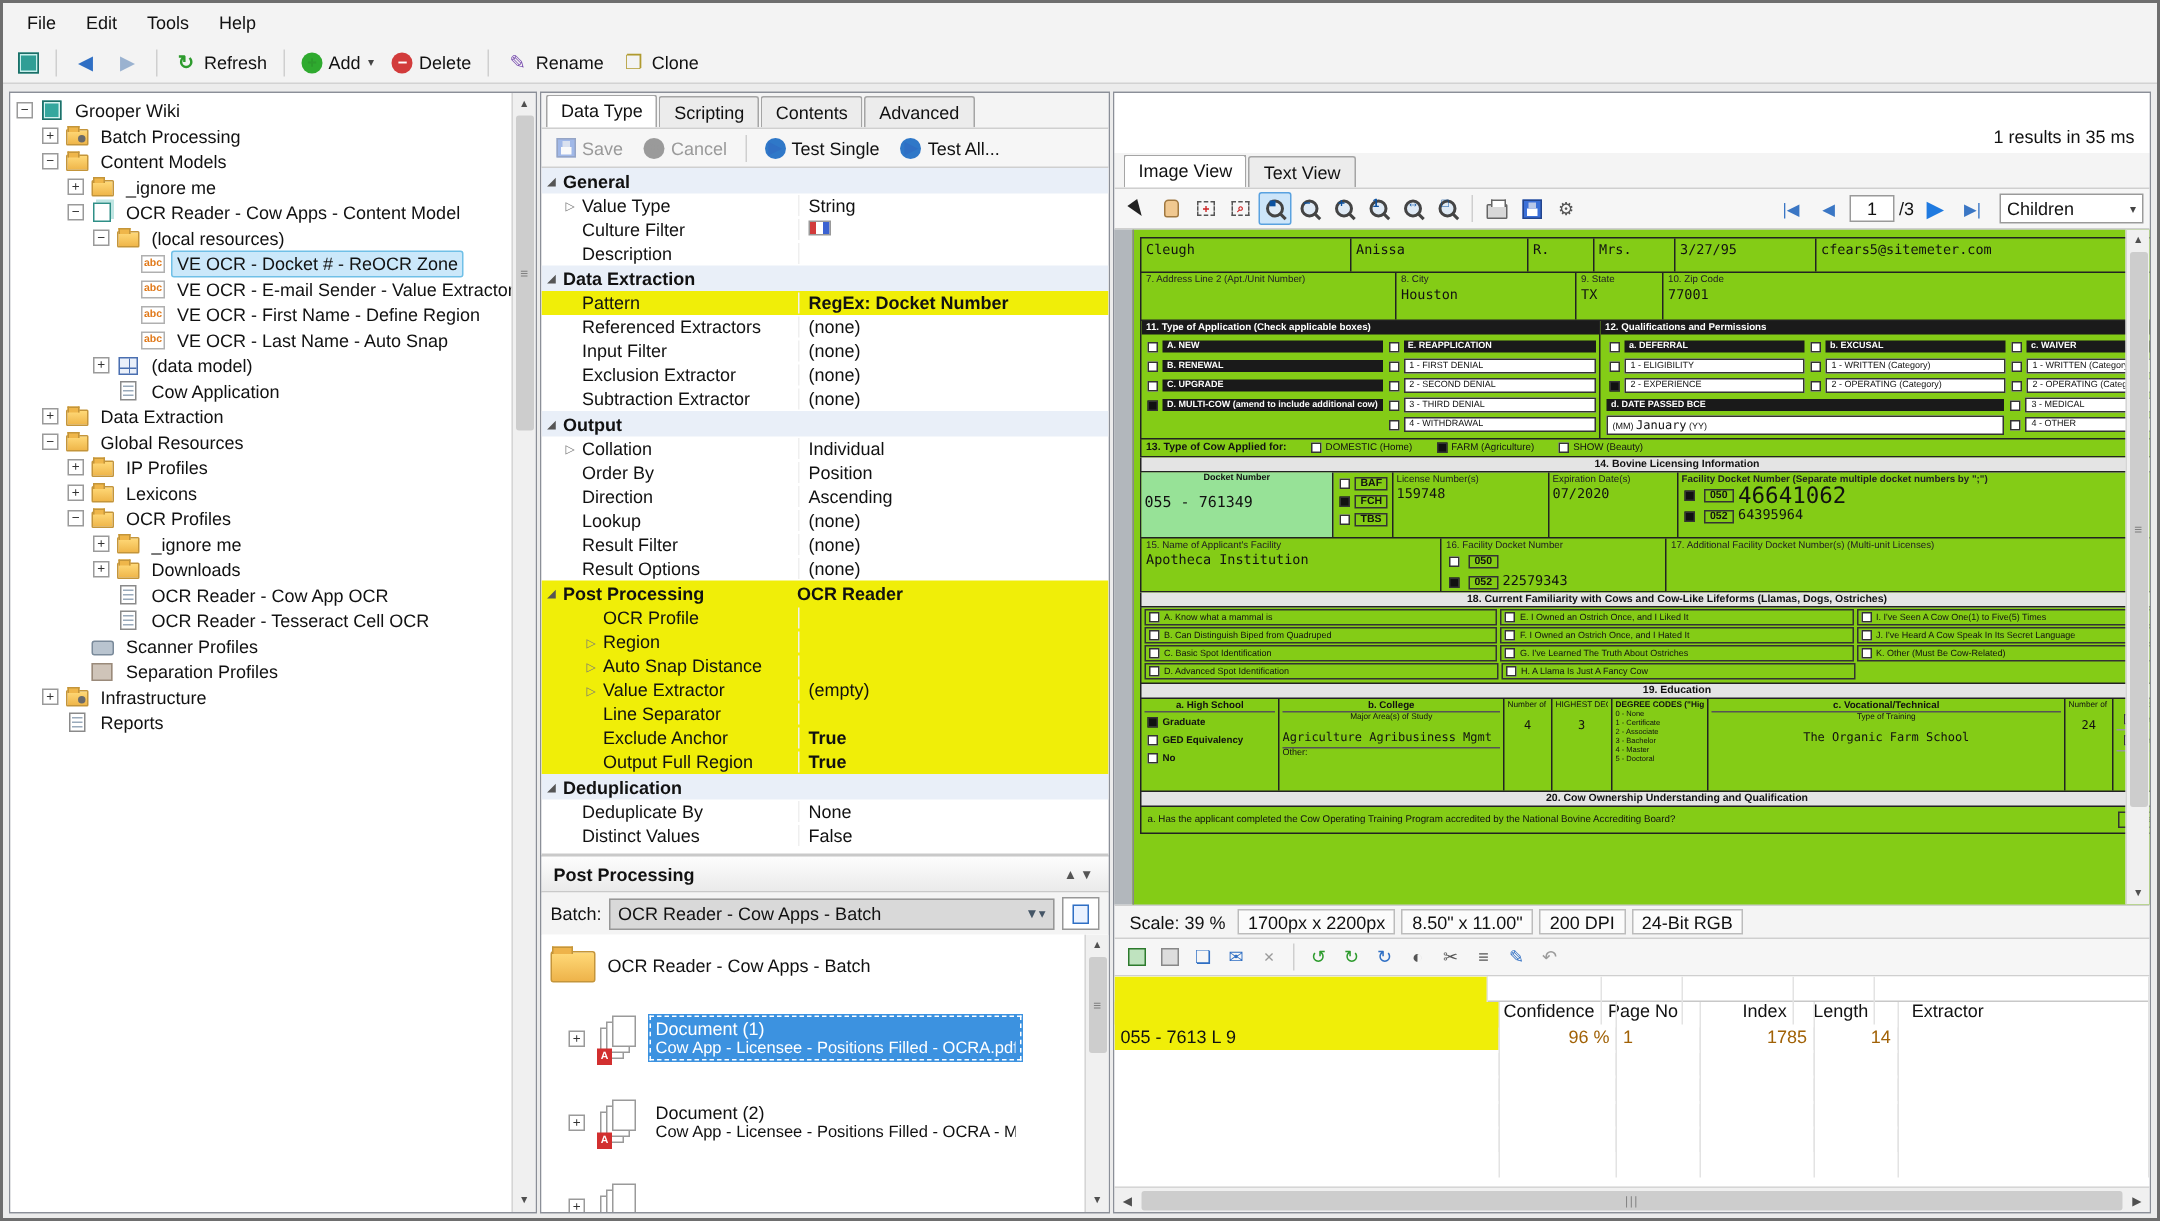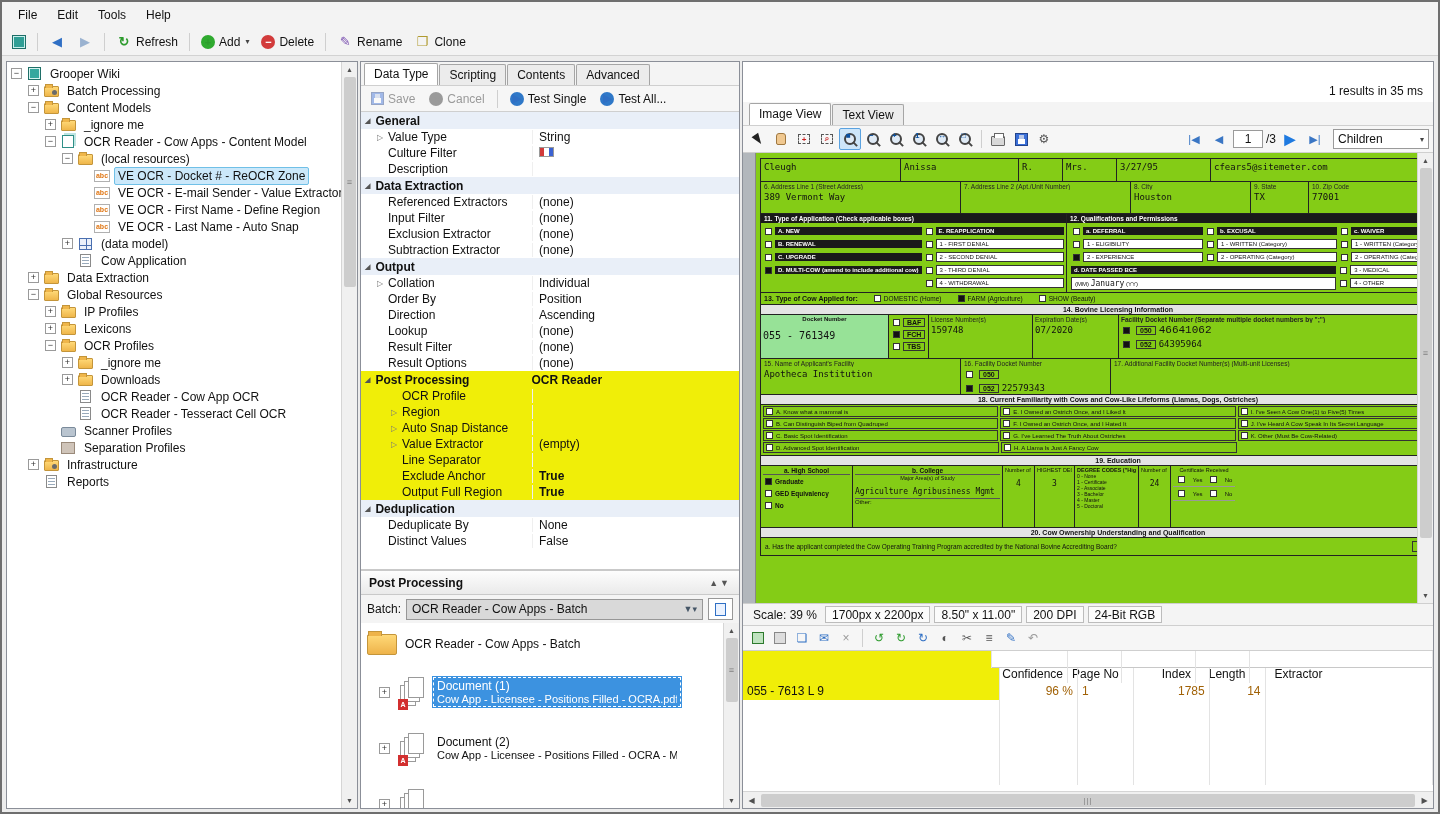--- a/index.html
+++ b/index.html
@@ -478,20 +478,27 @@
           <div class="pg-lbl">
             <span class="pg-exp"></span>
             <span>Description</span>
           </div>
           <div class="pg-val"></div>
         </div>
         <div class="pg-sec">
           <span class="sec-arrow">◢</span>
           <span class="sec-label">Data Extraction</span>
         </div>
+        <div class="pg-row hl">
+          <div class="pg-lbl">
+            <span class="pg-exp"></span>
+            <span>Pattern</span>
+          </div>
+          <div class="pg-val b">RegEx: Docket Number</div>
+        </div>
         <div class="pg-row">
           <div class="pg-lbl">
             <span class="pg-exp"></span>
             <span>Referenced Extractors</span>
           </div>
           <div class="pg-val">(none)</div>
         </div>
         <div class="pg-row">
           <div class="pg-lbl">
             <span class="pg-exp"></span>
@@ -799,24 +806,20 @@
               <div class="fv">Mrs.</div>
             </div>
             <div class="fcell" style="width: 94px;">
               <div class="fv">3/27/95</div>
             </div>
             <div class="fcell" style="flex: 1 1 0%;">
               <div class="fv">cfears5@sitemeter.com</div>
             </div>
           </div>
         <div class="frow" style="height:32px">
-          <div class="fcell" style="width:200px">
-              <div class="fl">6. Address Line 1 (Street Address)</div>
-              <div class="fv">389 Vermont Way</div>
-            </div>
           <div class="fcell" style="width:170px">
               <div class="fl">7. Address Line 2 (Apt./Unit Number)</div>
               <div class="fv"></div>
             </div>
           <div class="fcell" style="width:120px">
               <div class="fl">8. City</div>
               <div class="fv">Houston</div>
             </div>
           <div class="fcell" style="width:58px">
               <div class="fl">9. State</div>
@@ -981,21 +984,21 @@
           <div class="c" style="width:86px">
               <div class="fl">Expiration Date(s)</div>
               <div class="fv">07/2020</div>
             </div>
           <div class="c" style="flex:1">
               <div class="fl" style="font-weight:bold">Facility Docket Number (Separate multiple docket numbers by ";")</div>
               <div id="fdnRows">
                 <div class="fdn-row">
                   <span class="cb on"></span>
                   <span class="fdn-num">050</span>
-                  <span class="mono" style="font-size: 11px; font-family: Liberation Mono, monospace;">46641062</span>
+                  <span class="mono" style="font-size: 15px;">46641062</span>
                 </div>
                 <div class="fdn-row">
                   <span class="cb on"></span>
                   <span class="fdn-num">052</span>
                   <span class="mono" style="font-size: 9px;">64395964</span>
                 </div>
               </div>
             </div>
         </div>
         <div class="r1517">
@@ -1113,20 +1116,25 @@
           <div class="edu-c" style="width:64px">
               <div class="edu-sub" style="font-weight:bold">DEGREE CODES ("Highest Degree" obtained)</div>
               <div class="codes" id="eduCodes">
                 <div>0 - None</div>
                 <div>1 - Certificate</div>
                 <div>2 - Associate</div>
                 <div>3 - Bachelor</div>
                 <div>4 - Master</div>
                 <div>5 - Doctoral</div>
               </div>
+            </div>
+          <div class="edu-c" style="flex:1">
+              <div class="edu-h">c. Vocational/Technical</div>
+              <div class="edu-sub">Type of Training</div>
+              <div class="edu-v mono" style="text-align:center">The Organic Farm School</div>
             </div>
           <div class="edu-c" style="width:32px">
               <div class="edu-sub">Number of Months</div>
               <div class="edu-v mono" style="text-align:center">24</div>
             </div>
           <div class="edu-c" style="width:66px">
               <div class="edu-sub">Certificate Received</div>
               <div id="certRows">
                 <div class="cert-row">
                   <span class="cb"></span>

